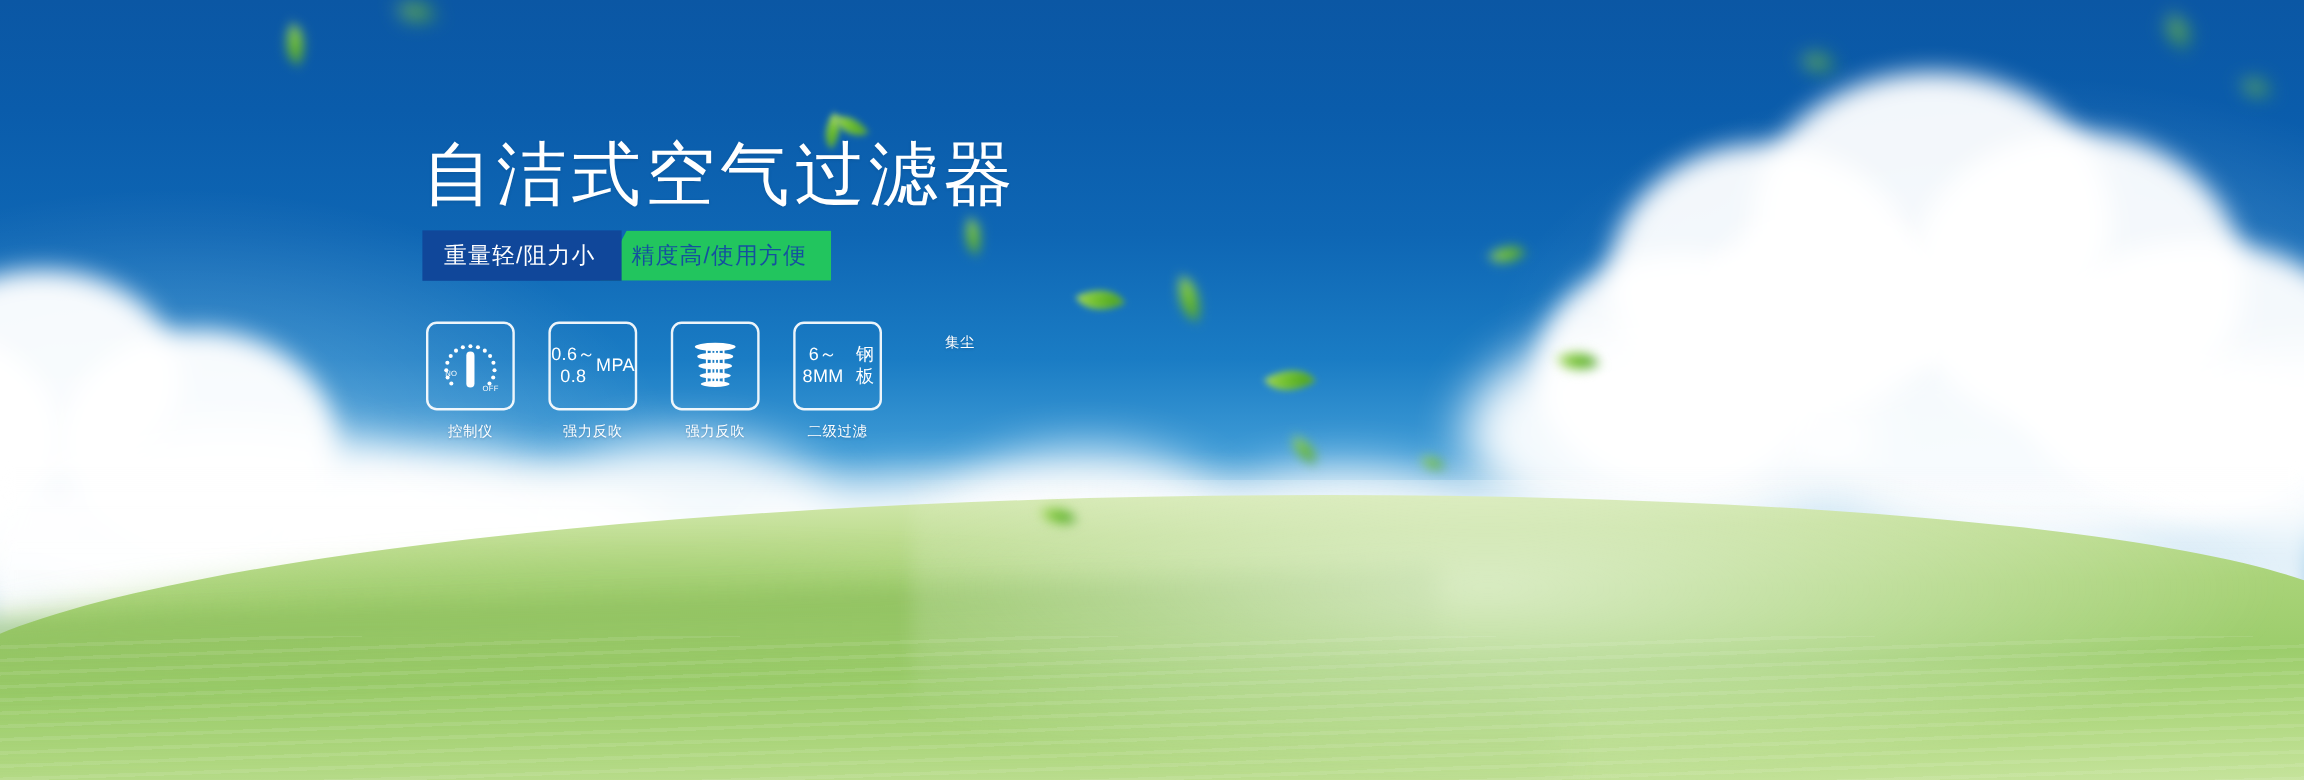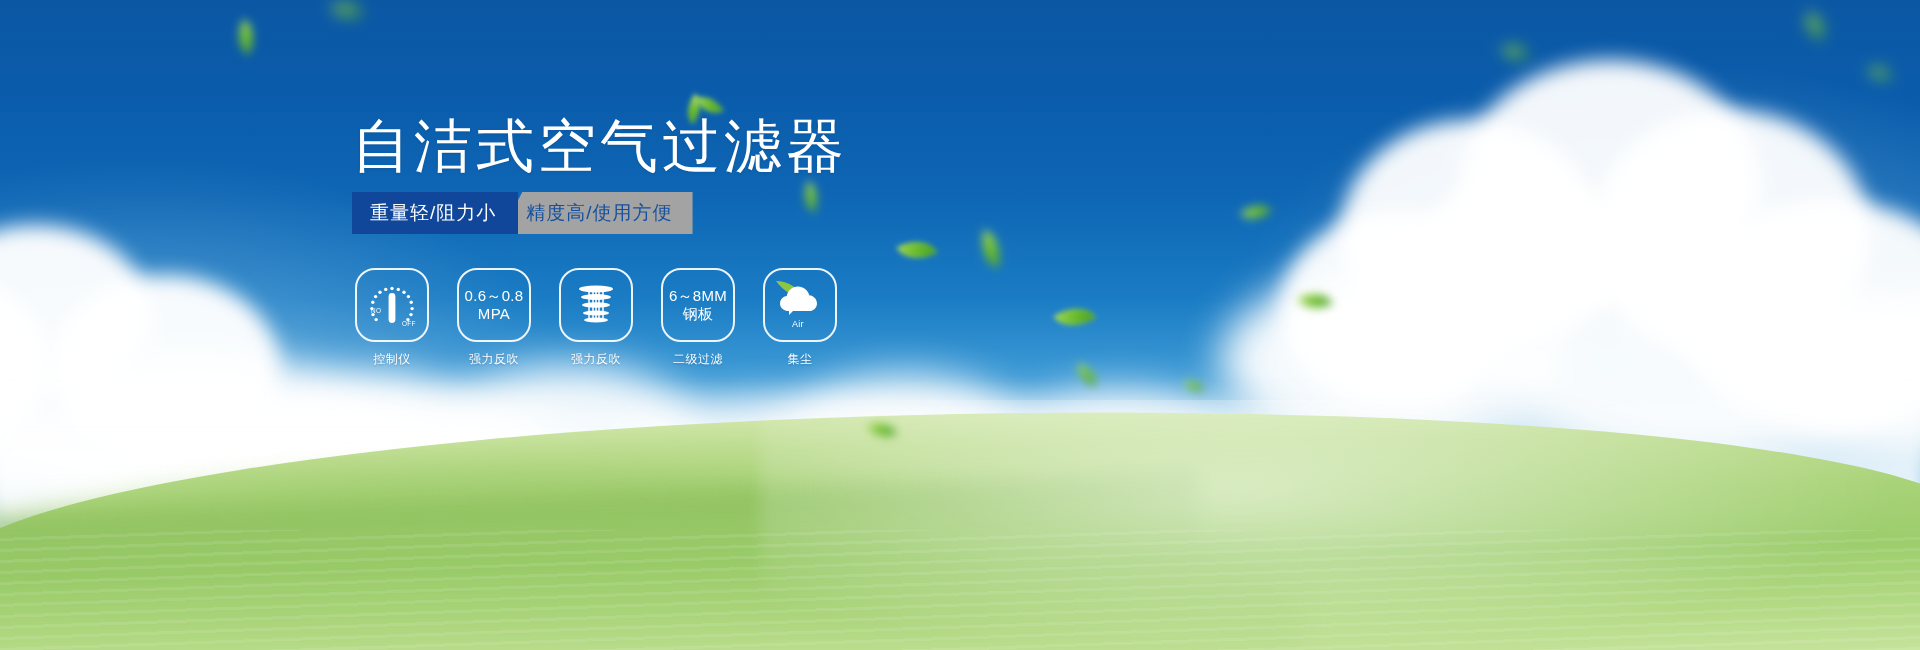--- a/index.html
+++ b/index.html
@@ -150,38 +150,38 @@
     font-size:19px; letter-spacing:1px; white-space:nowrap;
   }
   .badge-dark {
     background:#10479a;
     color:#ffffff;
     padding:0 22px 0 18px;
     position:relative;
     z-index:1;
   }
   .badge-light {
-    background:#a3a3a3;
+    background:#22c55e;
     color:#14509f;
     padding:0 20px 0 26px;
     margin-left:-18px;
     position:relative;
     clip-path:polygon(22px 0, 100% 0, 100% 100%, 0 100%);
   }
 
   .features {
     position:absolute; left:355px; top:268px;
     display:flex; gap:28px;
   }
   .feature { width:74px; display:flex; flex-direction:column; align-items:center; }
   .feature-box {
     width:74px; height:74px;
     border:2px solid rgba(255,255,255,.92);
-    border-radius:20px;
-    display:flex; flex-direction:column;
+    border-radius:9px;
+    display:flex; flex-direction:row;
     align-items:center; justify-content:center;
     color:#ffffff;
     font-size:15px;
     line-height:1.18;
     text-align:center;
     letter-spacing:.3px;
   }
   .feature-label {
     margin-top:9px;
     color:#ffffff;
@@ -336,35 +336,18 @@
 
       <div class="feature">
         <div class="feature-box">
           <span>6～8MM</span>
           <span>钢板</span>
         </div>
         <div class="feature-label">二级过滤</div>
       </div>
 
       <div class="feature">
-        <div class="feature-box">
-          <span>
-            <svg width="56" height="52" viewBox="0 0 56 52" aria-hidden="true">
-
-              <path d="M4 2 C16 2 27 9 31 19 C22 18 11 12 4 2 Z" fill="#8dc63f"></path>
-
-              <path d="M17 32 C11.5 32 8 28.5 8 24.4 C8 20.6 11 17.4 14.8 17
-                       C15.6 11.6 20.4 7.6 26 7.6 C31.4 7.6 36 11.2 37.2 16.2
-                       C41.6 16.6 45 20.2 45 24.4 C45 28.7 41.5 32 37.2 32 Z" fill="#ffffff"></path>
-              <path d="M17 32 L17 36 L21 32 Z" fill="#ffffff"></path>
-
-              <circle cx="13.5" cy="23" r="3.4" fill="none" stroke="#ffffff" stroke-width="2"></circle>
-              <circle cx="20" cy="19" r="3.4" fill="none" stroke="#ffffff" stroke-width="2"></circle>
-              <text x="20" y="48" fill="#ffffff" font-size="9" font-family="'Liberation Sans',sans-serif">Air</text>
-            </svg>
-          </span>
-        </div>
         <div class="feature-label">集尘</div>
       </div>
 
     </div>
   </div>
 </div>
 
 </body></html>

